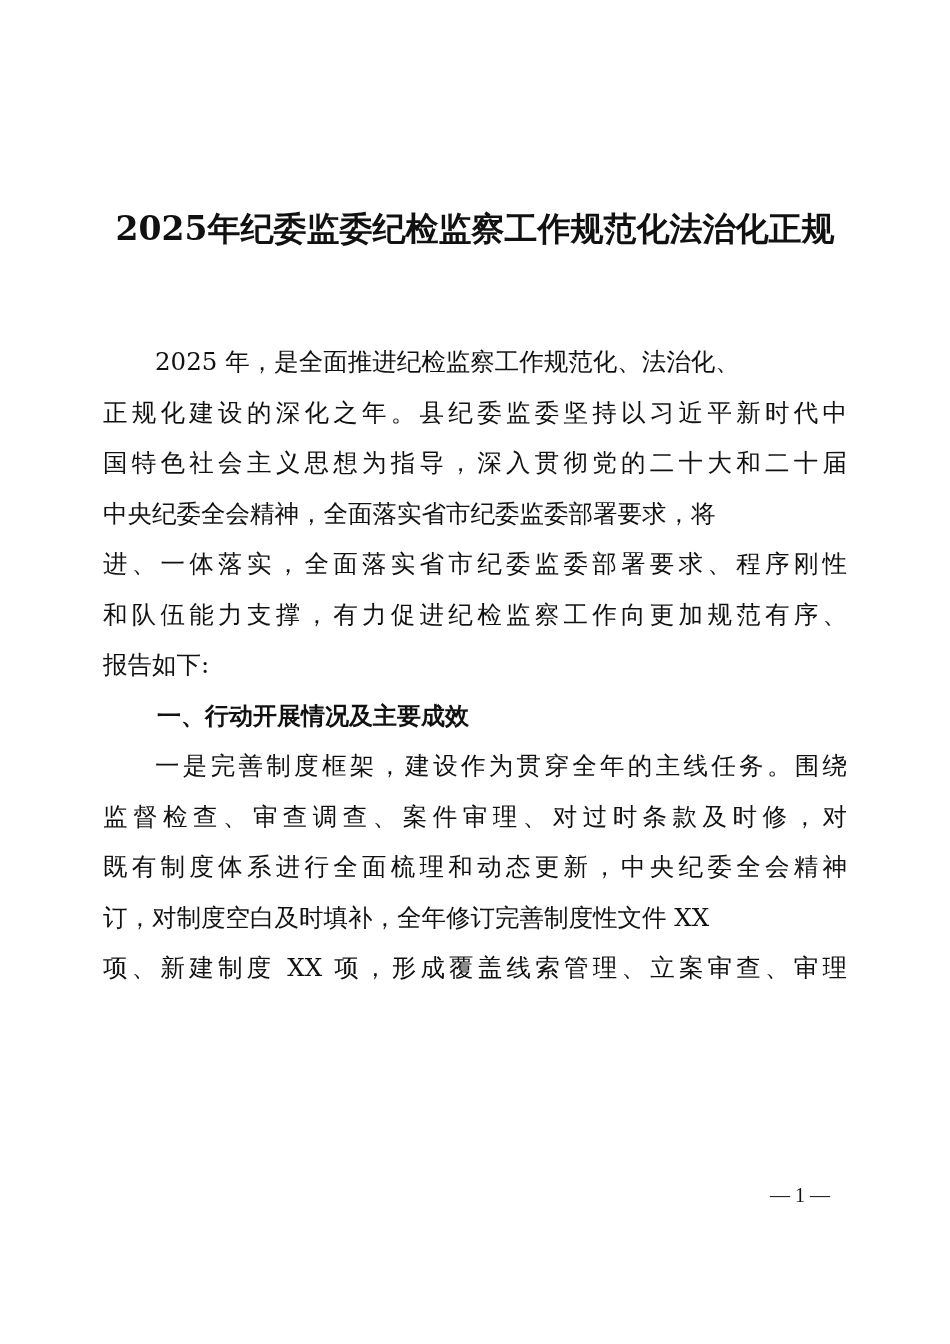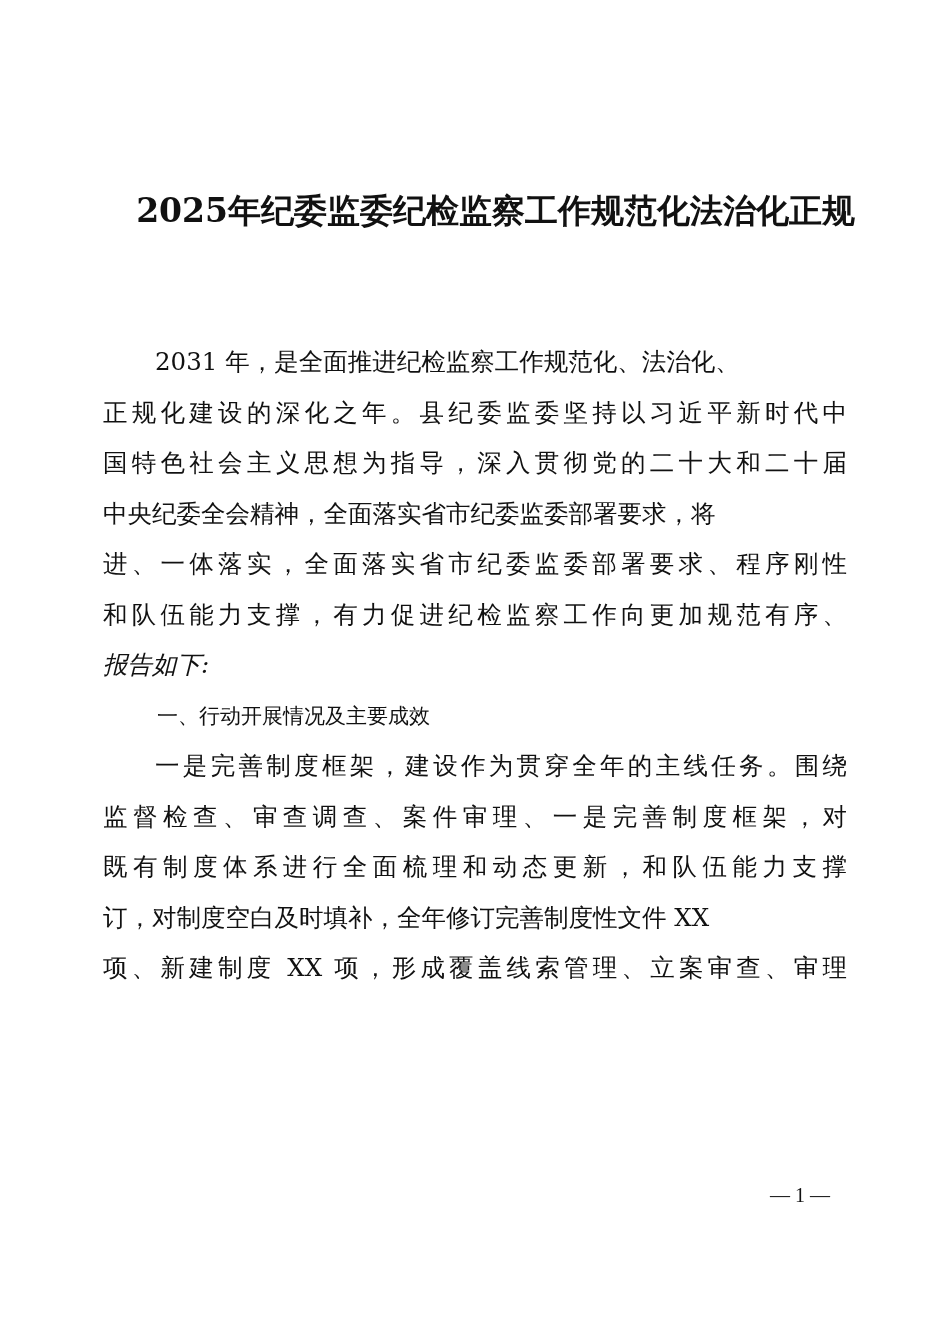--- a/index.html
+++ b/index.html
@@ -18,23 +18,23 @@
   .page {
     position: absolute;
     left: 0; top: 0;
     width: 950px;
     height: 1344px;
     background: #ffffff;
   }
   .title {
     position: absolute;
     left: 95px;
-    top: 186px;
+    top: 204px;
     width: 760px;
-    text-align: right;
+    text-align: center;
     font-family: "DejaVu Serif", "Liberation Serif", serif;
     font-weight: bold;
     font-size: 33px;
     line-height: 50px;
     letter-spacing: 0px;
     margin: 0;
   }
   .body {
     position: absolute;
     left: 103px;
@@ -45,29 +45,28 @@
     display: block;
     height: 50.5px;
     line-height: 50.5px;
     font-size: 24.5px;
     white-space: nowrap;
     text-align: justify;
     text-align-last: justify;
   }
   .line.last {
     text-align-last: left;
-    font-style: italic;
   }
   .line.indent {
     padding-left: 52px;
   }
   .h1 {
     font-family: "DejaVu Sans", "Liberation Sans", sans-serif;
-    font-weight: normal;
-    font-size: 21px;
+    font-weight: bold;
+    font-size: 24px;
     padding-left: 54px;
     text-align-last: left;
   }
   .h2 {
     padding-left: 52px;
     text-align-last: left;
   }
   .pagenum {
     position: absolute;
     left: 760px;
@@ -84,35 +83,35 @@
 
 <div class="page">
 
   <h1 class="title">
     <span class="line-t" style="display:block;white-space:nowrap;">2025年纪委监委纪检监察工作规范化法治化正规</span>
   </h1>
 
   <div class="body">
 
     <div>
-      <span class="line indent" style="text-align-last:left;">2031 年，是全面推进纪检监察工作规范化、法治化、</span>
+      <span class="line indent" style="text-align-last:left;">2025 年，是全面推进纪检监察工作规范化、法治化、</span>
       <span class="line">正规化建设的深化之年。县纪委监委坚持以习近平新时代中</span>
       <span class="line">国特色社会主义思想为指导，深入贯彻党的二十大和二十届</span>
       <span class="line" style="text-align-last:left;">中央纪委全会精神，全面落实省市纪委监委部署要求，将</span>
       <span class="line">进、一体落实，全面落实省市纪委监委部署要求、程序刚性</span>
       <span class="line">和队伍能力支撑，有力促进纪检监察工作向更加规范有序、</span>
       <span class="line last">报告如下:</span>
     </div>
 
     <span class="line h1">一、行动开展情况及主要成效</span>
 
     <div>
       <span class="line indent">一是完善制度框架，建设作为贯穿全年的主线任务。围绕</span>
-      <span class="line">监督检查、审查调查、案件审理、一是完善制度框架，对</span>
-      <span class="line">既有制度体系进行全面梳理和动态更新，和队伍能力支撑</span>
+      <span class="line">监督检查、审查调查、案件审理、对过时条款及时修，对</span>
+      <span class="line">既有制度体系进行全面梳理和动态更新，中央纪委全会精神</span>
       <span class="line" style="text-align-last:left;">订，对制度空白及时填补，全年修订完善制度性文件 XX</span>
       <span class="line">项、新建制度 XX 项，形成覆盖线索管理、立案审查、审理</span>
     </div>
 
   </div>
 
   <div class="pagenum">— 1 —</div>
 
 </div>
 

